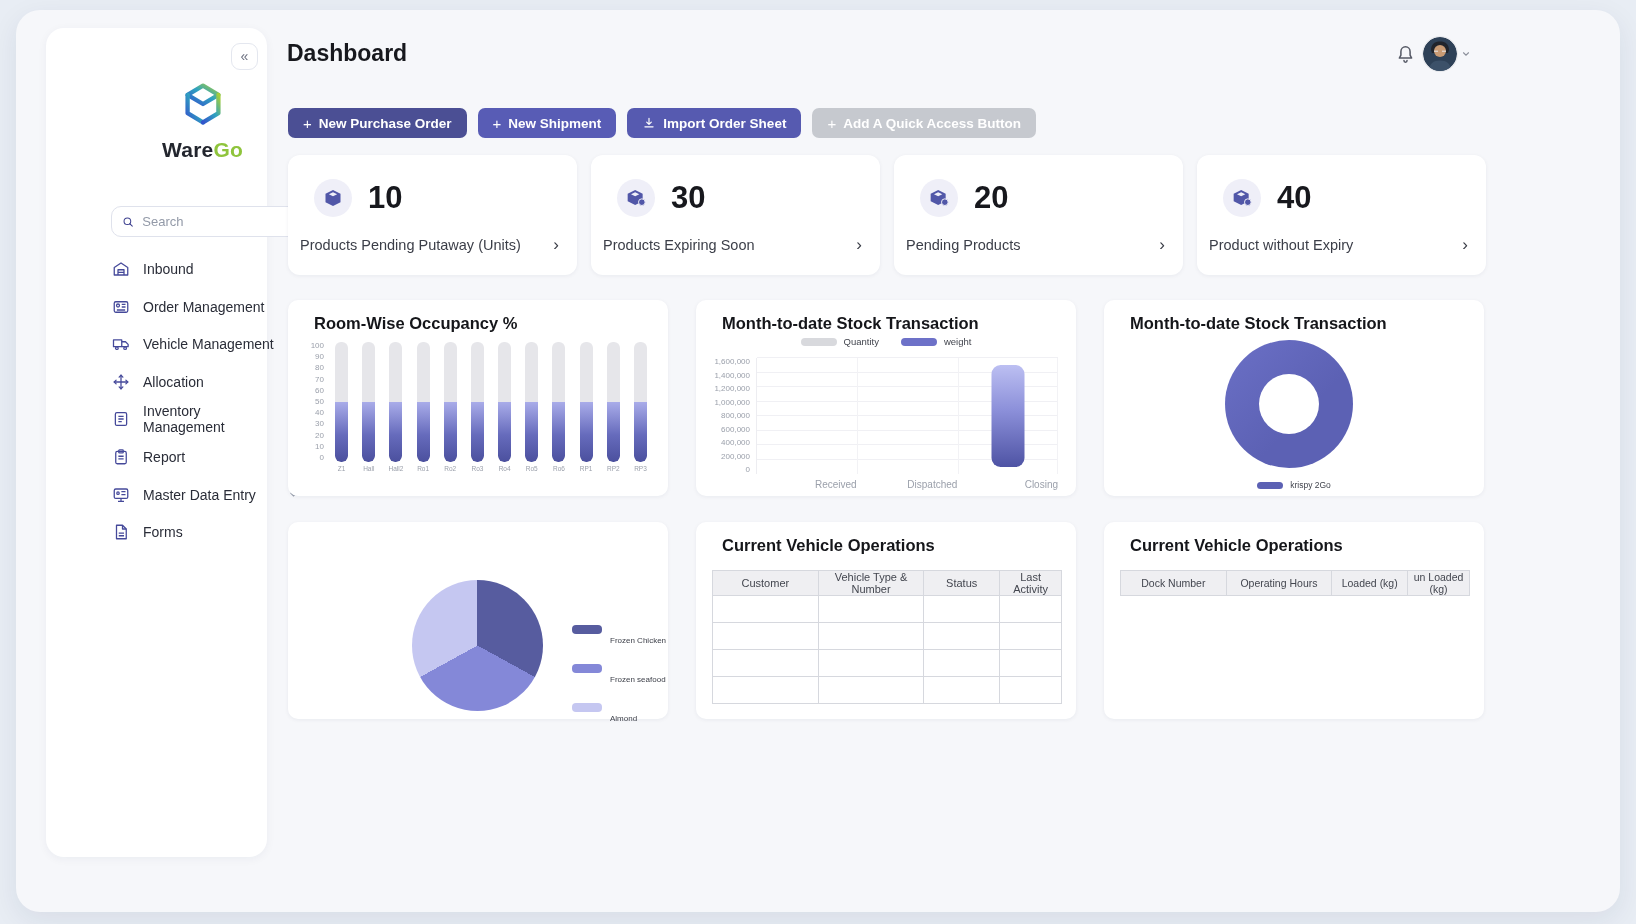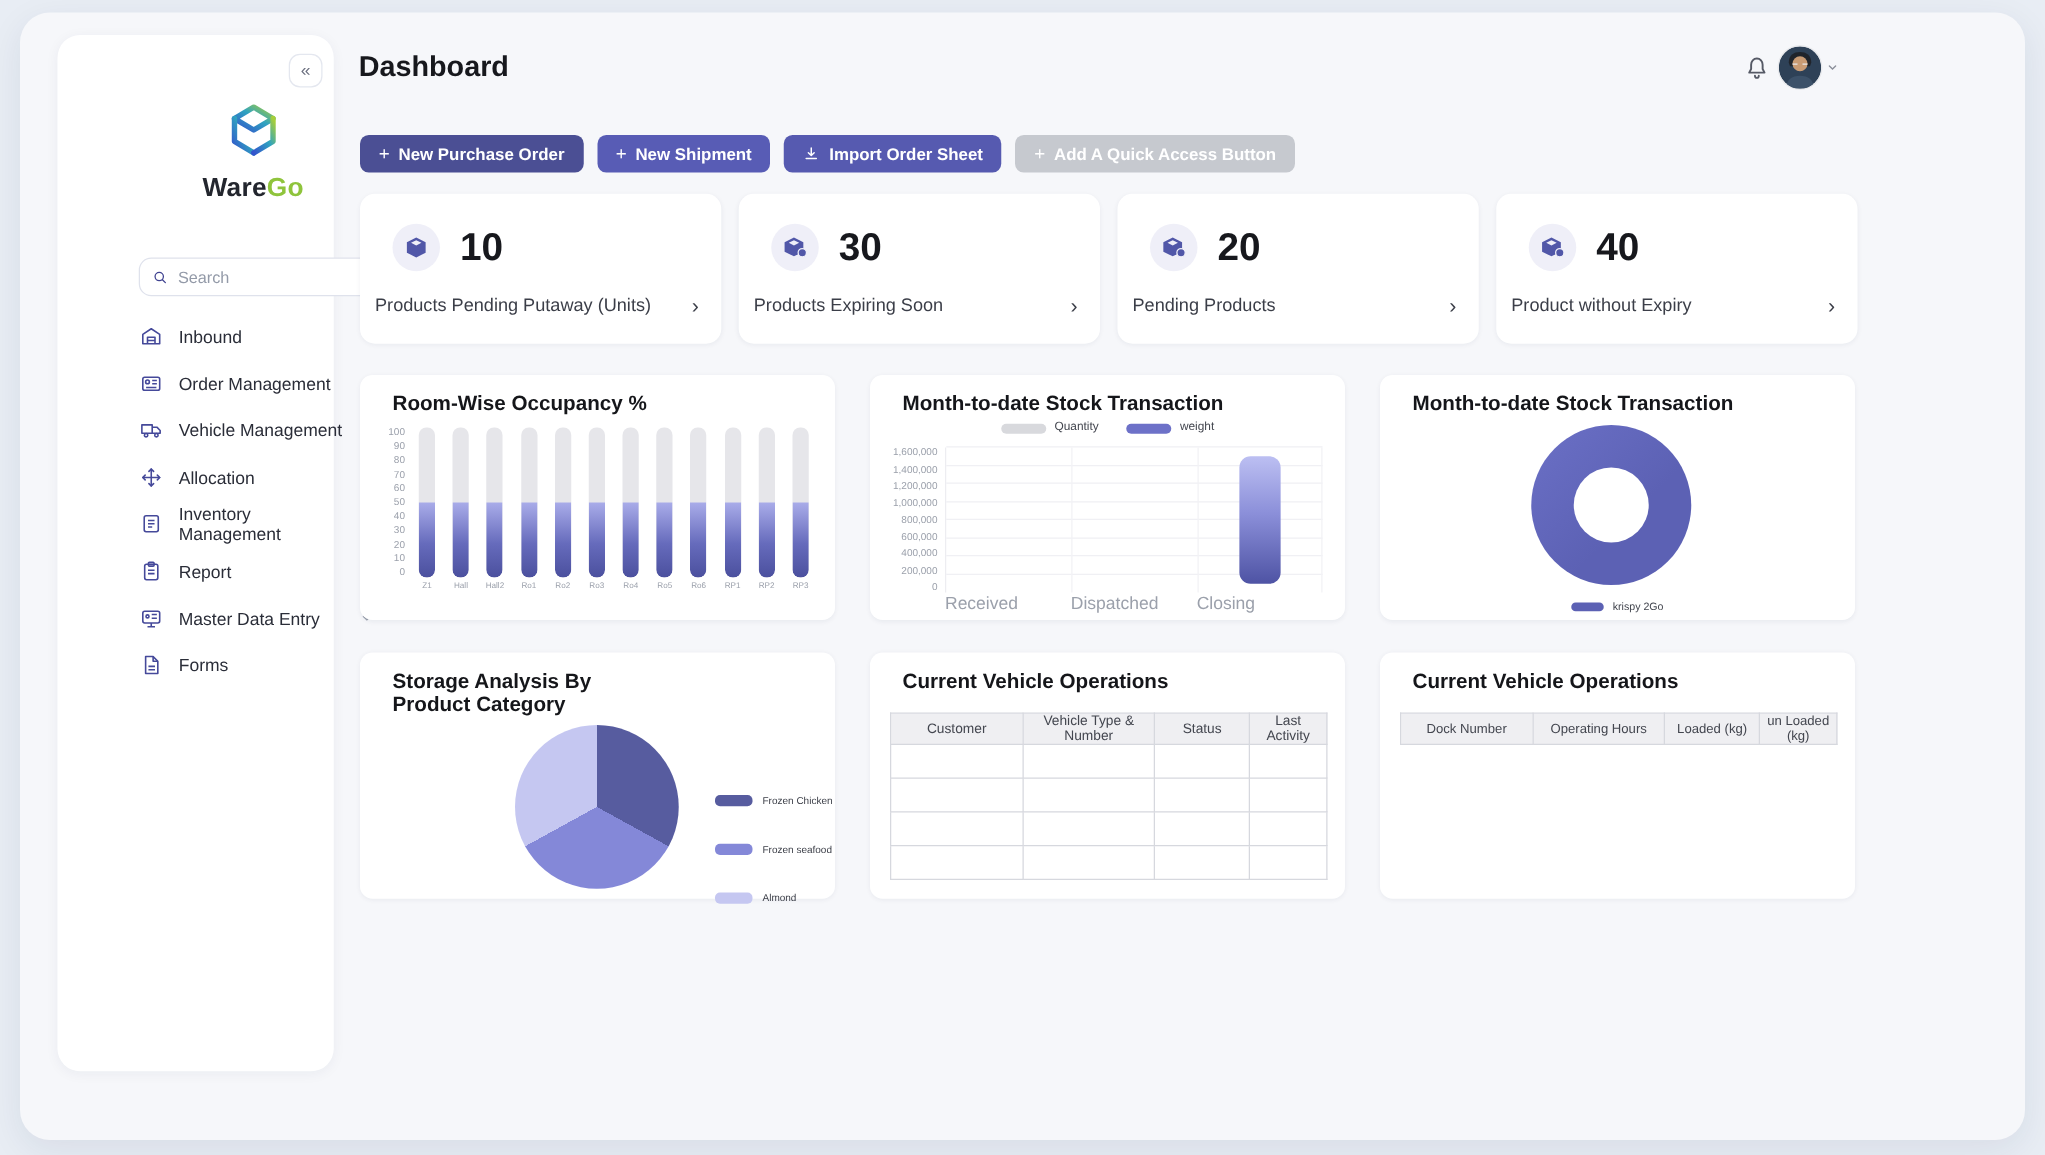--- a/index.html
+++ b/index.html
@@ -64,31 +64,31 @@
   .room-y { width:22px; height:120px; display:flex; flex-direction:column; justify-content:space-between; align-items:flex-end; padding-right:4px; }
   .ytick { font-size:8px; color:#9ba0ab; line-height:1; }
   .room-bars { flex:1; display:flex; }
   .rcol { flex:1; display:flex; flex-direction:column; align-items:center; }
   .rtrack { width:13px; height:120px; background:#e6e6ea; border-radius:6px; position:relative; overflow:hidden; }
   .rfill { position:absolute; bottom:0; left:0; right:0; background:linear-gradient(180deg,#a9ace9 0%,#666bbc 55%,#4b509e 100%); border-radius:0 0 6px 6px; }
   .rxlab { margin-top:3px; font-size:6.5px; color:#9ba0ab; }
 
   
   .stock-legend { position:absolute; top:36px; left:0; right:0; display:flex; justify-content:center; gap:22px; }
-  .legend-item { display:flex; align-items:flex-end; gap:7px; }
+  .legend-item { display:flex; align-items:center; gap:7px; }
   .legend-pill { width:36px; height:8px; border-radius:4px; display:inline-block; }
   .legend-label { font-size:9.5px; color:#42454e; }
   .stock-area { position:absolute; left:14px; right:18px; top:58px; bottom:22px; display:flex; }
   .stock-y { width:46px; display:flex; flex-direction:column; justify-content:space-between; align-items:flex-end; padding-right:6px; }
   .stock-plot { flex:1; position:relative; border-left:1px solid #ededf1; }
   .hgrid { position:absolute; left:0; right:0; height:1px; background:#f0f0f4; }
   .vgrid { position:absolute; top:0; bottom:0; width:1px; background:#f2f2f5; }
   .sbar { position:absolute; width:33px; transform:translateX(-50%); background:linear-gradient(180deg,#bcbff2 0%,#8b8fd9 45%,#4e53a4 100%); border-radius:9px; }
   .stock-x { position:absolute; left:60px; right:18px; bottom:6px; display:flex; }
-  .sxlab { flex:1; text-align:left; font-size:14px; color:#9ba0ab; }
+  .sxlab { flex:1; text-align:right; font-size:10px; color:#9ba0ab; }
 
   
   .donut { position:absolute; left:121px; top:40px; width:128px; height:128px; border-radius:50%; }
   .donut-hole { position:absolute; left:34px; top:34px; width:60px; height:60px; background:#fff; border-radius:50%; }
   .donut-legend { position:absolute; left:0; right:0; bottom:6px; display:flex; justify-content:center; align-items:center; gap:7px; }
   .donut-legend .legend-pill { width:26px; height:7px; }
   .donut-legend .legend-label { font-size:8.5px; }
 
   
   #card-pie .card-title { width:240px; }
@@ -484,21 +484,20 @@
   <div class="donut" style="background: linear-gradient(135deg, rgb(107, 112, 198) 0%, rgb(92, 97, 180) 60%);">
       <div class="donut-hole"></div>
     </div>
   <div class="donut-legend">
       <span class="legend-pill" style="background: rgb(92, 97, 180);"></span>
       <span class="legend-label">krispy 2Go</span>
     </div>
 </div>
 
 <div class="card" id="card-pie">
-  <div class="card-title">Storage Analysis By Product Category</div>
   <div class="pie" style="background: conic-gradient(rgb(87, 92, 159) 0%, rgb(87, 92, 159) 33%, rgb(132, 136, 216) 33%, rgb(132, 136, 216) 67%, rgb(197, 199, 241) 67%, rgb(197, 199, 241) 100%);"></div>
   <div class="pie-legend">
       <div class="legend-item">
         <span class="legend-pill" style="background: rgb(87, 92, 159);"></span>
         <span class="legend-label">Frozen Chicken</span>
       </div>
       <div class="legend-item">
         <span class="legend-pill" style="background: rgb(132, 136, 216);"></span>
         <span class="legend-label">Frozen seafood</span>
       </div>

